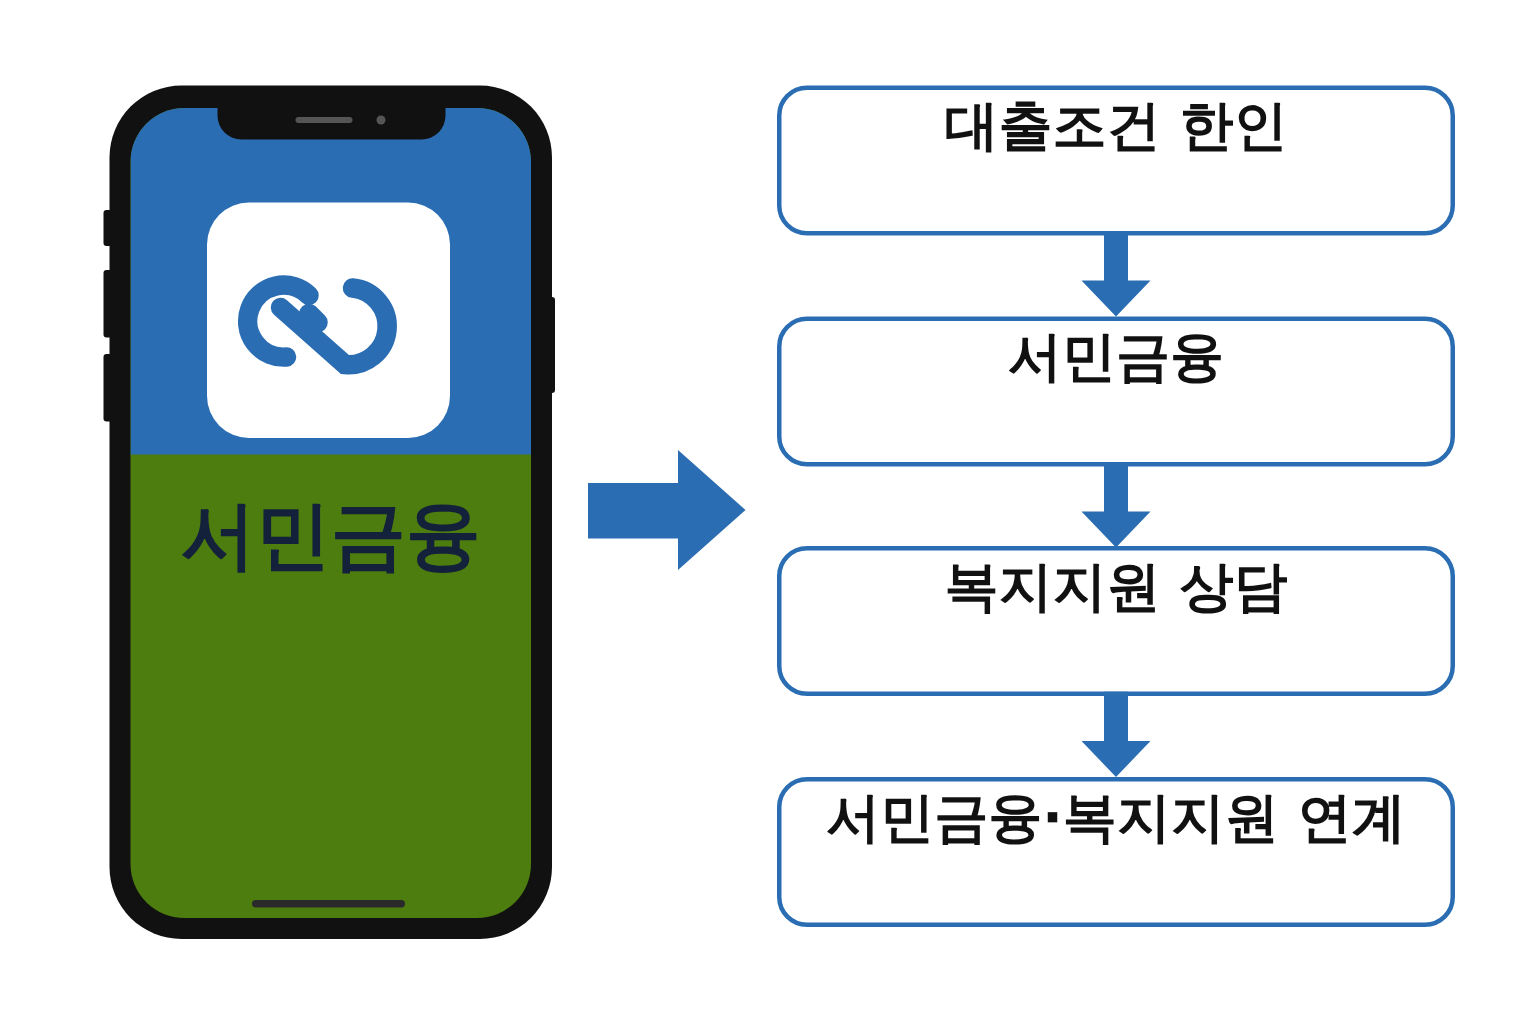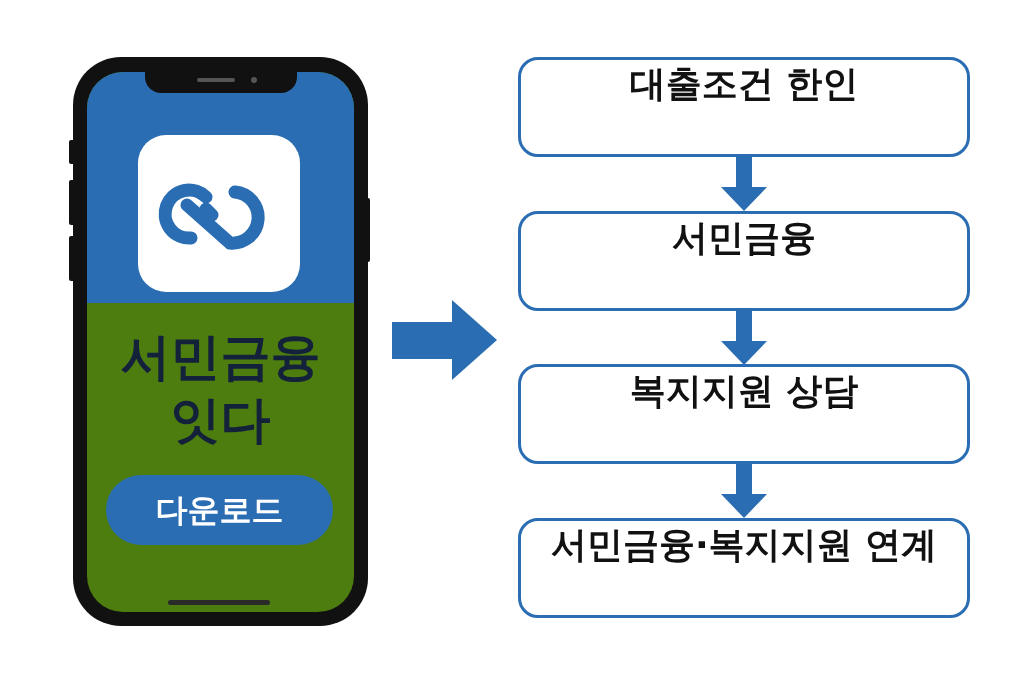--- a/index.html
+++ b/index.html
@@ -44,22 +44,20 @@
     <div class="app-icon">
       <svg width="162" height="157" viewBox="0 0 162 157">
         <g fill="none" stroke="#2a6db3" stroke-width="13" stroke-linecap="round">
           <path d="M 68 62 A 24 24 0 1 0 53 103"></path>
           <path d="M 49 70 L 92 108 A 24 24 0 1 0 97 57"></path>
           <path d="M 74 80 L 68 74"></path>
         </g>
       </svg>
     </div>
     <div class="title" style="top:255px;">서민금융</div>
-    <div class="title" style="top:318px;">잇다</div>
-    <div class="download">다운로드</div>
     <div class="home-ind"></div>
   </div>
 </div>
 
 <svg class="abs" style="left:392px;top:298px;" width="108" height="84" viewBox="0 0 108 84">
   <polygon points="0,24 60,24 60,2 105,42 60,82 60,61 0,61" fill="#2a6db3"></polygon>
 </svg>
 
 <div class="flow-box" style="top:57px;">
   <span>대출조건 한인</span>

